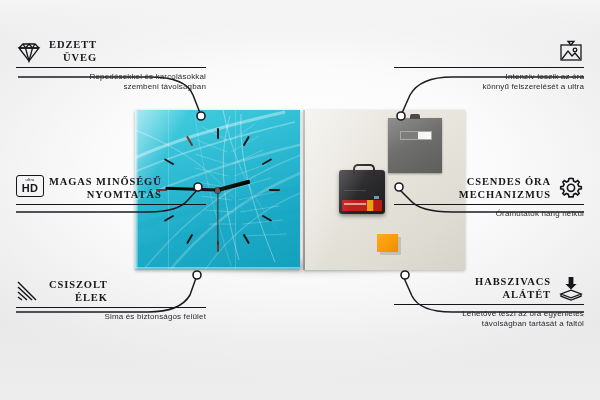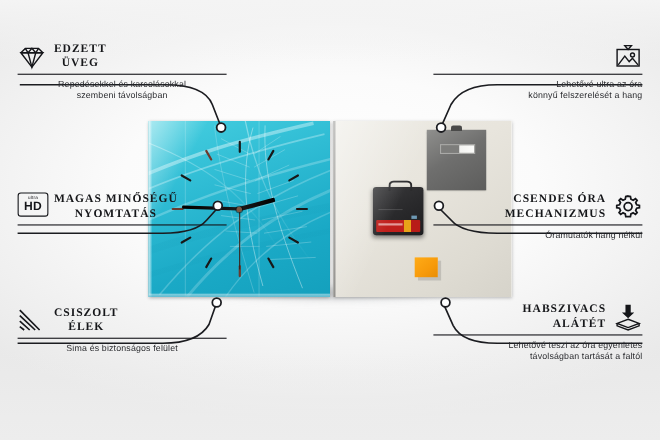--- a/index.html
+++ b/index.html
@@ -85,21 +85,21 @@
     background:rgba(255,255,255,.55);}
   .mech-dot{position:absolute;right:6px;top:26px;width:5px;height:3px;background:#7fb6d8;opacity:.8;}
   .mech-line{position:absolute;left:5px;top:20px;width:22px;height:1px;background:rgba(255,255,255,.14);}
 
   .foam{position:absolute;left:74px;top:124px;width:21px;height:18px;
     background:linear-gradient(140deg,#ffab17 0%,#f79a0a 60%,#e88d05 100%);
     box-shadow:3px 3px 0 rgba(120,120,115,.28);}
 
   
   .callout{position:absolute;width:190px;}
-  .callout.left{text-align:center;}
+  .callout.left{text-align:right;}
   .callout.right{text-align:right;}
   .co-head{display:flex;align-items:center;gap:7px;}
   .callout.right .co-head{flex-direction:row-reverse;}
   .co-title{
     font-size:10.5px;letter-spacing:.9px;color:#16171a;line-height:1.24;
     font-family:"Liberation Serif", serif;font-weight:700;text-transform:uppercase;
   }
   .co-rule{height:1px;background:#14151a;margin:3px 0 3.5px;width:100%;}
   .co-desc{font-size:8px;color:#2a2b2f;line-height:1.32;letter-spacing:.15px;
     font-family:Liberation Sans, sans-serif;}
@@ -324,22 +324,22 @@
           <rect x="3" y="7" width="20" height="15"></rect>
           <path d="M13 7 L10 3.5 L16 3.5 Z"></path>
           <circle cx="17" cy="12" r="1.8"></circle>
           <path d="M4 21 L10 13 L14 18 L17 15 L22 21"></path>
         </g>
           </svg>
       </span>
     </div>
     <div class="co-rule"></div>
     <div class="co-desc">
-      <div>Lehetővé ultra az óra</div>
-      <div>könnyű felszerelését a hang</div>
+      <div>Intenzív teszik az óra</div>
+      <div>könnyű felszerelését a ultra</div>
     </div>
   </div>
 
   <div class="callout right" style="left:394px;top:175px;">
     <div class="co-head">
       <span class="co-icon">
         <svg viewBox="0 0 26 26">
             <g fill="none" stroke="currentColor" stroke-width="1.6">
           <path d="M13 3.2 L15.1 3.6 L15.6 6.1 L17.6 7.0 L19.7 5.6 L21.2 7.1 L19.9 9.2
                    L20.8 11.2 L23.3 11.7 L23.3 13.8 L20.8 14.3 L19.9 16.3 L21.2 18.4

